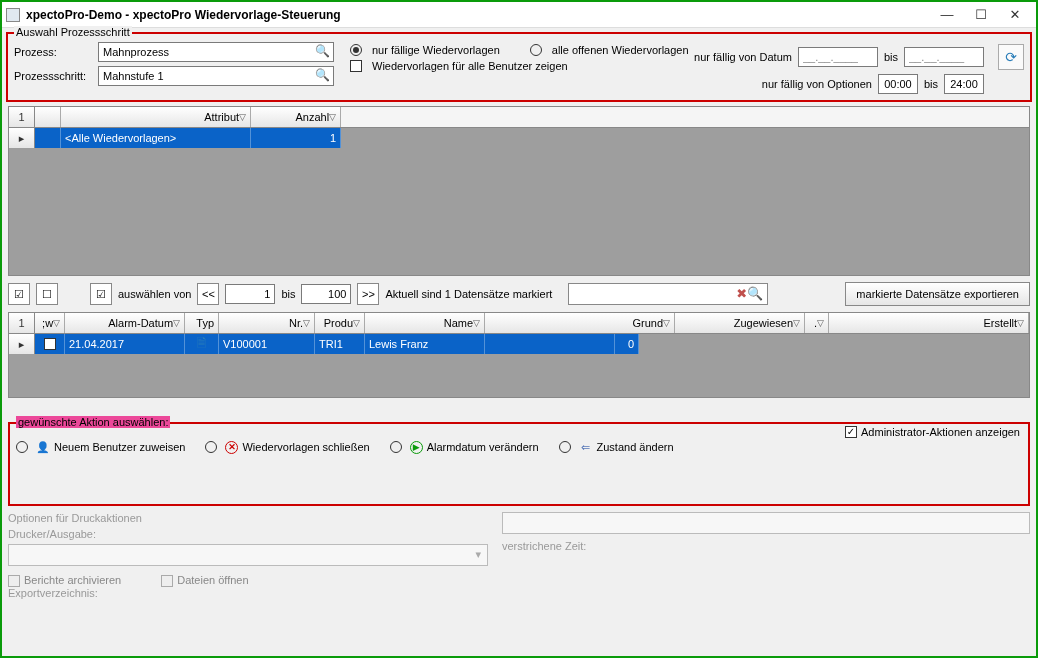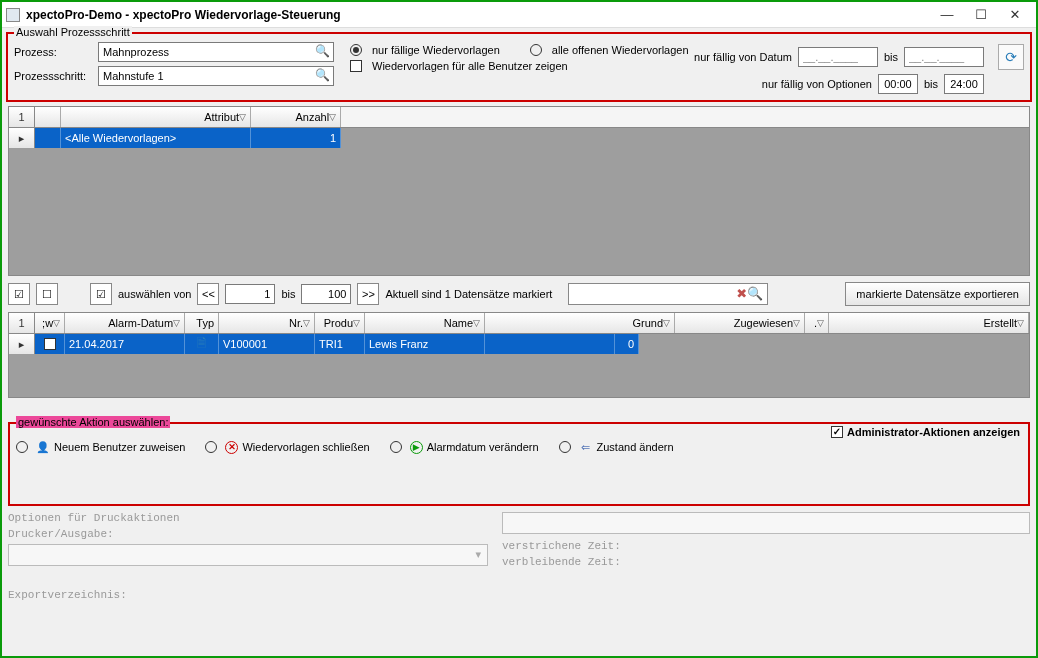--- a/index.html
+++ b/index.html
@@ -45,25 +45,25 @@
 .exportbtn { margin-left: auto; height: 24px; border: 1px solid #888; background: linear-gradient(#fff,#e6e6e6); padding: 0 10px; }
 .searchbox { width: 200px; height: 22px; border: 1px solid #888; background: #fff; position: relative; margin-left: 10px; }
 .searchbox .xmag { position: absolute; right: 4px; top: 2px; color: #c0504d; font-size: 13px; }
 .grid2 { margin: 0 6px; border: 1px solid #888; background: #9e9e9e; height: 86px; overflow: hidden; }
 .actionbox { margin: 24px 6px 6px 6px; border: 2px solid #c00; padding: 6px; position: relative; background: #f0f0f0; height: 84px; }
 .actionbox legend { position: absolute; top: -8px; left: 6px; background: #ec4899; padding: 0 2px; }
 .actionrow { display: flex; align-items: center; gap: 20px; margin-top: 10px; }
 .actitem { display: flex; align-items: center; gap: 4px; }
 .aicon { width: 14px; height: 14px; display: inline-flex; align-items: center; justify-content: center; font-size: 11px; }
 .aicon.user { color:#333; } .aicon.close{ color:#c00;border:1px solid #c00;border-radius:50%;width:13px;height:13px;font-size:9px;font-weight:bold;} .aicon.clock{color:#0a9b0a;border:1px solid #0a9b0a;border-radius:50%;width:13px;height:13px;font-size:9px;} .aicon.arrow{color:#5a7ab8;}
-.adminchk { position: absolute; right: 8px; top: 2px; display: flex; align-items: flex-start; font-weight: bold; }
+.adminchk { position: absolute; right: 8px; top: 2px; display: flex; align-items: flex-start; }
 .bottom { margin: 4px 6px; display: flex; gap: 14px; color: #888; }
 .bottom .left { width: 480px; }
 .bottom .right { flex: 1; }
-.graylabel { color: #999; margin-bottom: 4px; font-family: Liberation Mono, monospace; }
+.graylabel { color: #999; margin-bottom: 4px; }
 .grayselect { width: 100%; height: 22px; border: 1px solid #bbb; background: #f7f7f7; position: relative; }
 .grayselect::after { content: "▾"; position: absolute; right: 6px; top: 3px; color: #aaa; }
 .chkgray { width: 12px; height: 12px; border: 1px solid #aaa; background: #eee; display: inline-block; margin-right: 4px; vertical-align: middle; }
 .startbtn { width: 100%; height: 28px; border: 1px solid #bbb; background: #e7e7e7; color: #666; display: flex; align-items: center; justify-content: center; margin-top: 6px; }
 .longtxt { width: 100%; height: 22px; border: 1px solid #bbb; background: #f7f7f7; }
 .fileico { color: #2a7db8; font-size: 12px; }
 </style>
 </head>
 <body>
 
@@ -252,21 +252,24 @@
           <span>Zustand ändern</span>
         </div>
     </div>
   </div>
 
   <div class="bottom">
     <div class="left">
       <div class="graylabel">Optionen für Druckaktionen</div>
       <div class="graylabel">Drucker/Ausgabe:</div>
       <div class="grayselect"></div>
-      <div class="graylabel" style="margin-top:23px">Exportverzeichnis:</div>
+      <div class="row" style="margin-top:8px;gap:40px">
+        <span><span class="chkgray"></span><span>Berichte archivieren</span></span>
+        <span><span class="chkgray"></span><span>Dateien öffnen</span></span>
+      </div>
+      <div class="graylabel" style="margin-top:0">Exportverzeichnis:</div>
     </div>
     <div class="right">
       <div class="longtxt"></div>
       <div class="graylabel" style="margin-top:6px">verstrichene Zeit:</div>
-      <div class="graylabel">verbleibende Zeit:</div>
     </div>
   </div>
 </div>
 
 </body></html>

